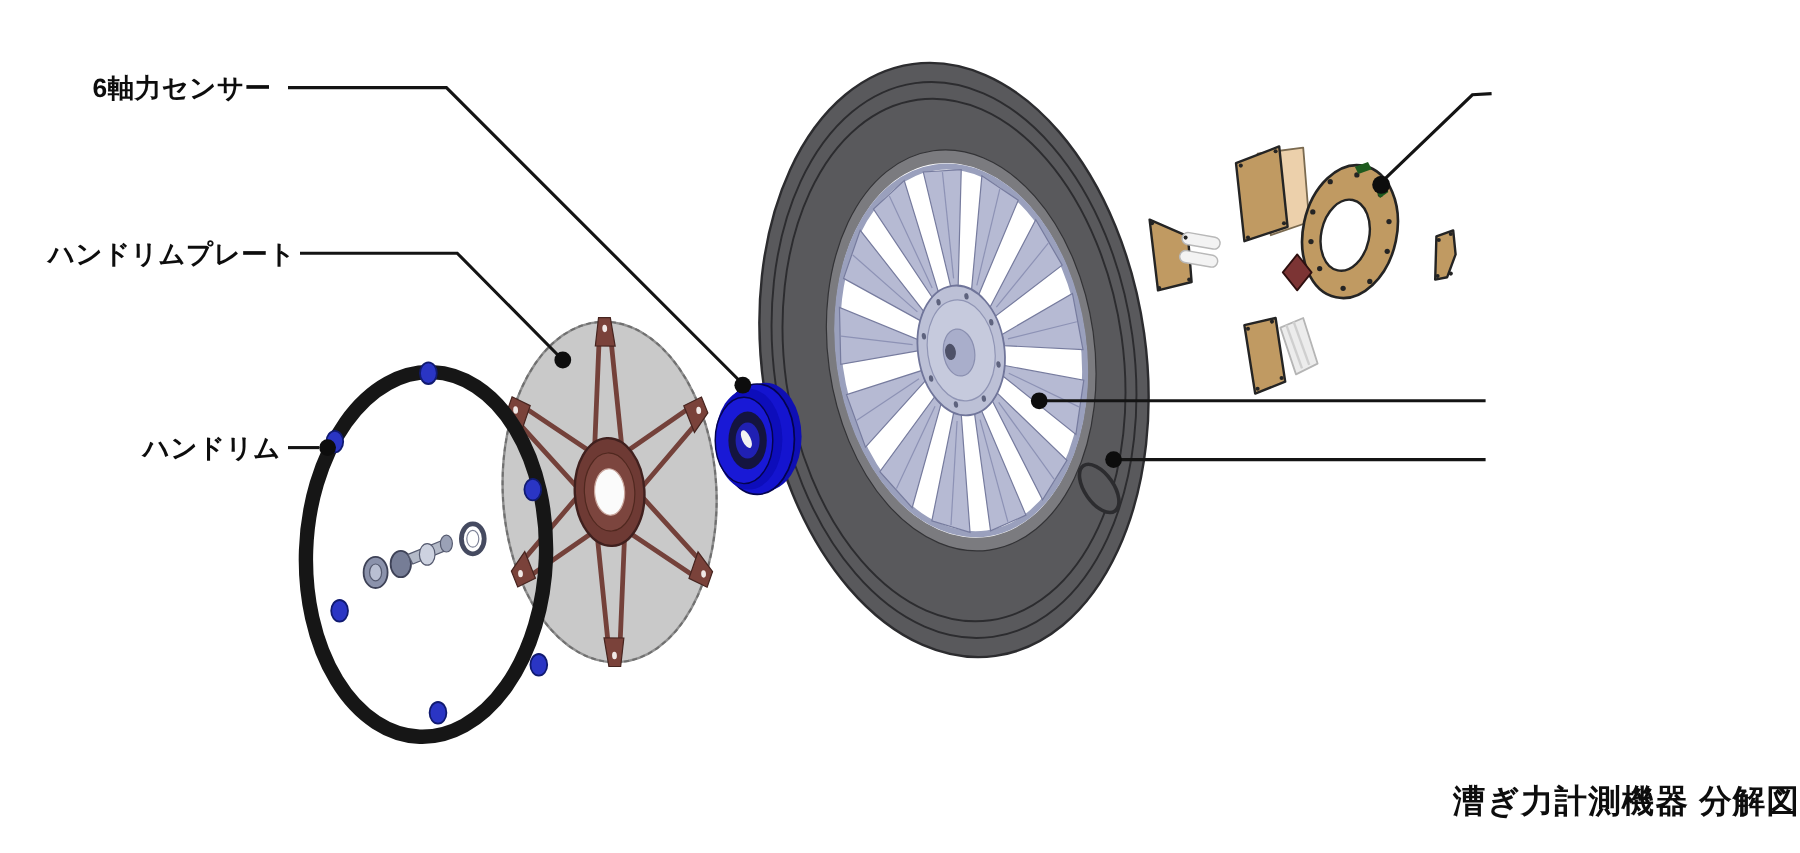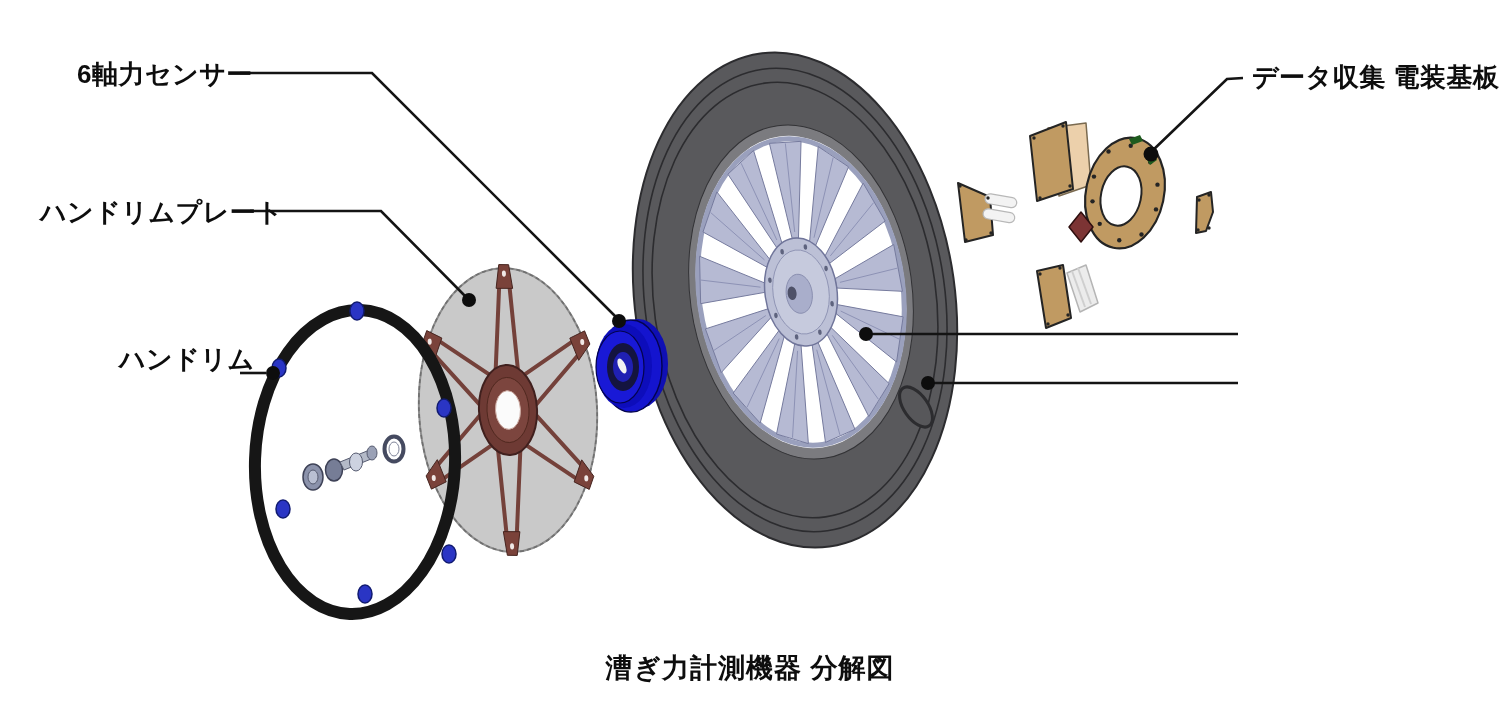--- a/index.html
+++ b/index.html
@@ -1,22 +1,22 @@
 <!DOCTYPE html>
 <html><head>
 <meta charset="utf-8">
 <style>
   html,body{margin:0;padding:0;background:#ffffff;}
   body{width:1500px;height:711px;position:relative;overflow:hidden;
        font-family:"Liberation Sans","DejaVu Sans",sans-serif;color:#111;}
   #stage{position:absolute;left:0;top:0;width:1500px;height:711px;}
   svg{position:absolute;left:0;top:0;}
-  .lbl{position:absolute;font-weight:bold;font-size:26px;line-height:26px;
+  .lbl{position:absolute;font-weight:bold;font-size:22px;line-height:26px;
        white-space:nowrap;color:#0d0d0d;letter-spacing:0.5px;}
-  .caption{position:absolute;left:0;right:0;top:650px;text-align:center;
+  .caption{position:absolute;left:0;right:0;top:650px;text-align:right;
        font-weight:bold;font-size:27px;color:#0d0d0d;letter-spacing:1px;}
 </style>
 </head>
 <body>
 
 <div id="stage">
 
 <svg width="1500" height="711" viewBox="0 0 1500 711">
 
   <g>
@@ -198,19 +198,18 @@
     <circle cx="469" cy="300" r="7"></circle>
     <circle cx="273" cy="373" r="7"></circle>
     <circle cx="1151" cy="154" r="7.5"></circle>
     <circle cx="866" cy="334" r="7"></circle>
     <circle cx="928" cy="383" r="7"></circle>
   </g>
 </svg>
 
 <div class="lbl" style="left:77px;top:61px">6軸力センサー</div>
 <div class="lbl" style="left:40px;top:199px">ハンドリムプレート</div>
-<div class="lbl" style="left:119px;top:346px">ハンドリム</div>
+<div class="lbl" style="left:119px;top:361px">ハンドリム</div>
 <div class="lbl" style="left:1252px;top:64px">
-  <span style="display:block">データ収集 電装基板</span>
 </div>
 <div class="caption">漕ぎ力計測機器 分解図</div>
 
 </div>
 
 </body></html>

